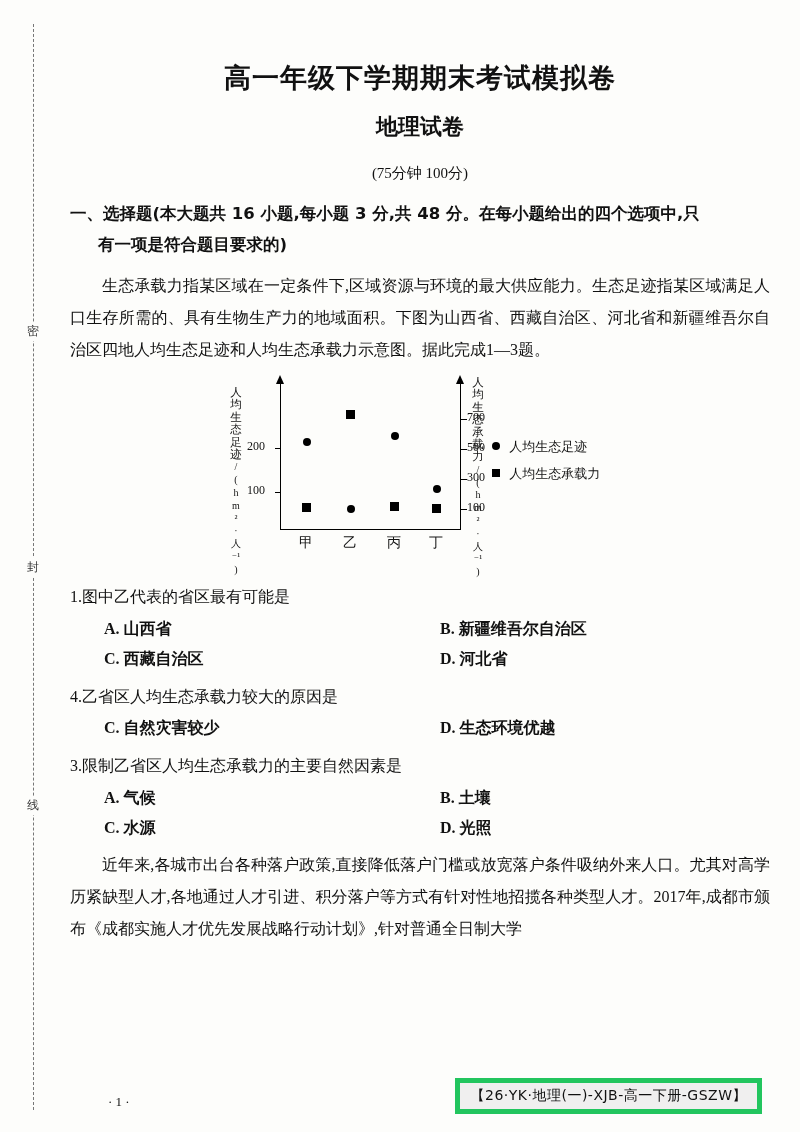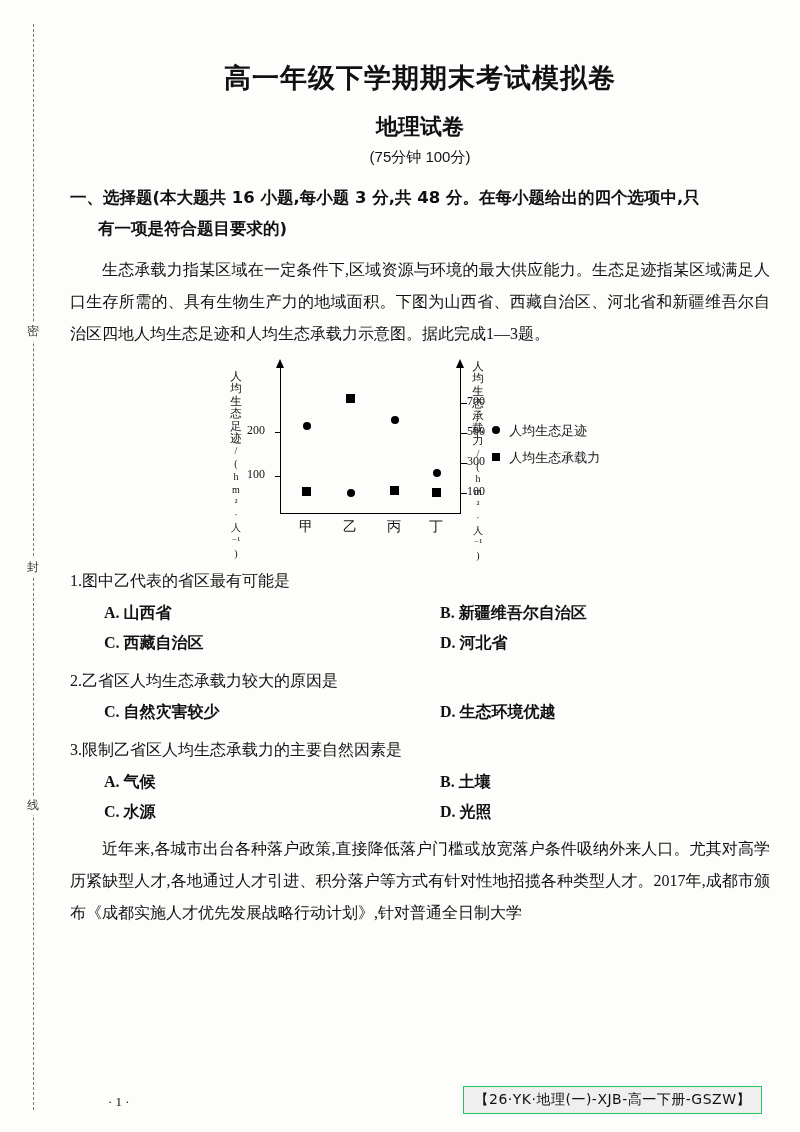--- a/index.html
+++ b/index.html
@@ -47,22 +47,22 @@
   h2.subtitle{
     font-size:22px;
     font-weight:bold;
     text-align:center;
     margin:16px 0 0 0;
     font-family:"DejaVu Sans","Liberation Sans",sans-serif;
   }
   .meta{
     text-align:center;
     font-size:15px;
-    margin-top:6px;
-    font-family:Liberation Sans, sans-serif;
+    margin-top:22px;
+    font-family:Liberation Serif, serif;
   }
   .scope{
     text-align:center;
     font-size:16px;
     font-weight:bold;
     margin-top:12px;
     font-family:"DejaVu Sans","Liberation Sans",sans-serif;
   }
   .section-head{
     font-size:16.5px;
@@ -161,21 +161,21 @@
   
   .footer{
     position:absolute;left:0;right:0;bottom:18px;height:30px;
   }
   .page-num{
     position:absolute;left:108px;bottom:4px;font-size:13px;
   }
   .code-box{
     position:absolute;right:38px;bottom:0;
     background:#f0efef;
-    border:1px solid #22c55e;
+    border:5px solid #22c55e;
     padding:4px 10px;
     font-size:14px;
     font-family:"DejaVu Sans","Liberation Sans",sans-serif;
     letter-spacing:0.5px;
   }
 </style>
 </head>
 <body>
 
 <div class="page">
@@ -266,21 +266,21 @@
     <div class="q">1.图中乙代表的省区最有可能是</div>
     <div class="opts">
       <div class="o">A. 山西省</div>
       <div class="o right">B. 新疆维吾尔自治区</div>
     </div>
     <div class="opts">
       <div class="o">C. 西藏自治区</div>
       <div class="o right">D. 河北省</div>
     </div>
 
-    <div class="q">2.乙省区人均生态承载力较大的原因是</div>
+    <div class="q">4.乙省区人均生态承载力较大的原因是</div>
     <div class="opts">
       <div class="o">C. 自然灾害较少</div>
       <div class="o right">D. 生态环境优越</div>
     </div>
 
     <div class="q">3.限制乙省区人均生态承载力的主要自然因素是</div>
     <div class="opts">
       <div class="o">A. 气候</div>
       <div class="o right">B. 土壤</div>
     </div>

